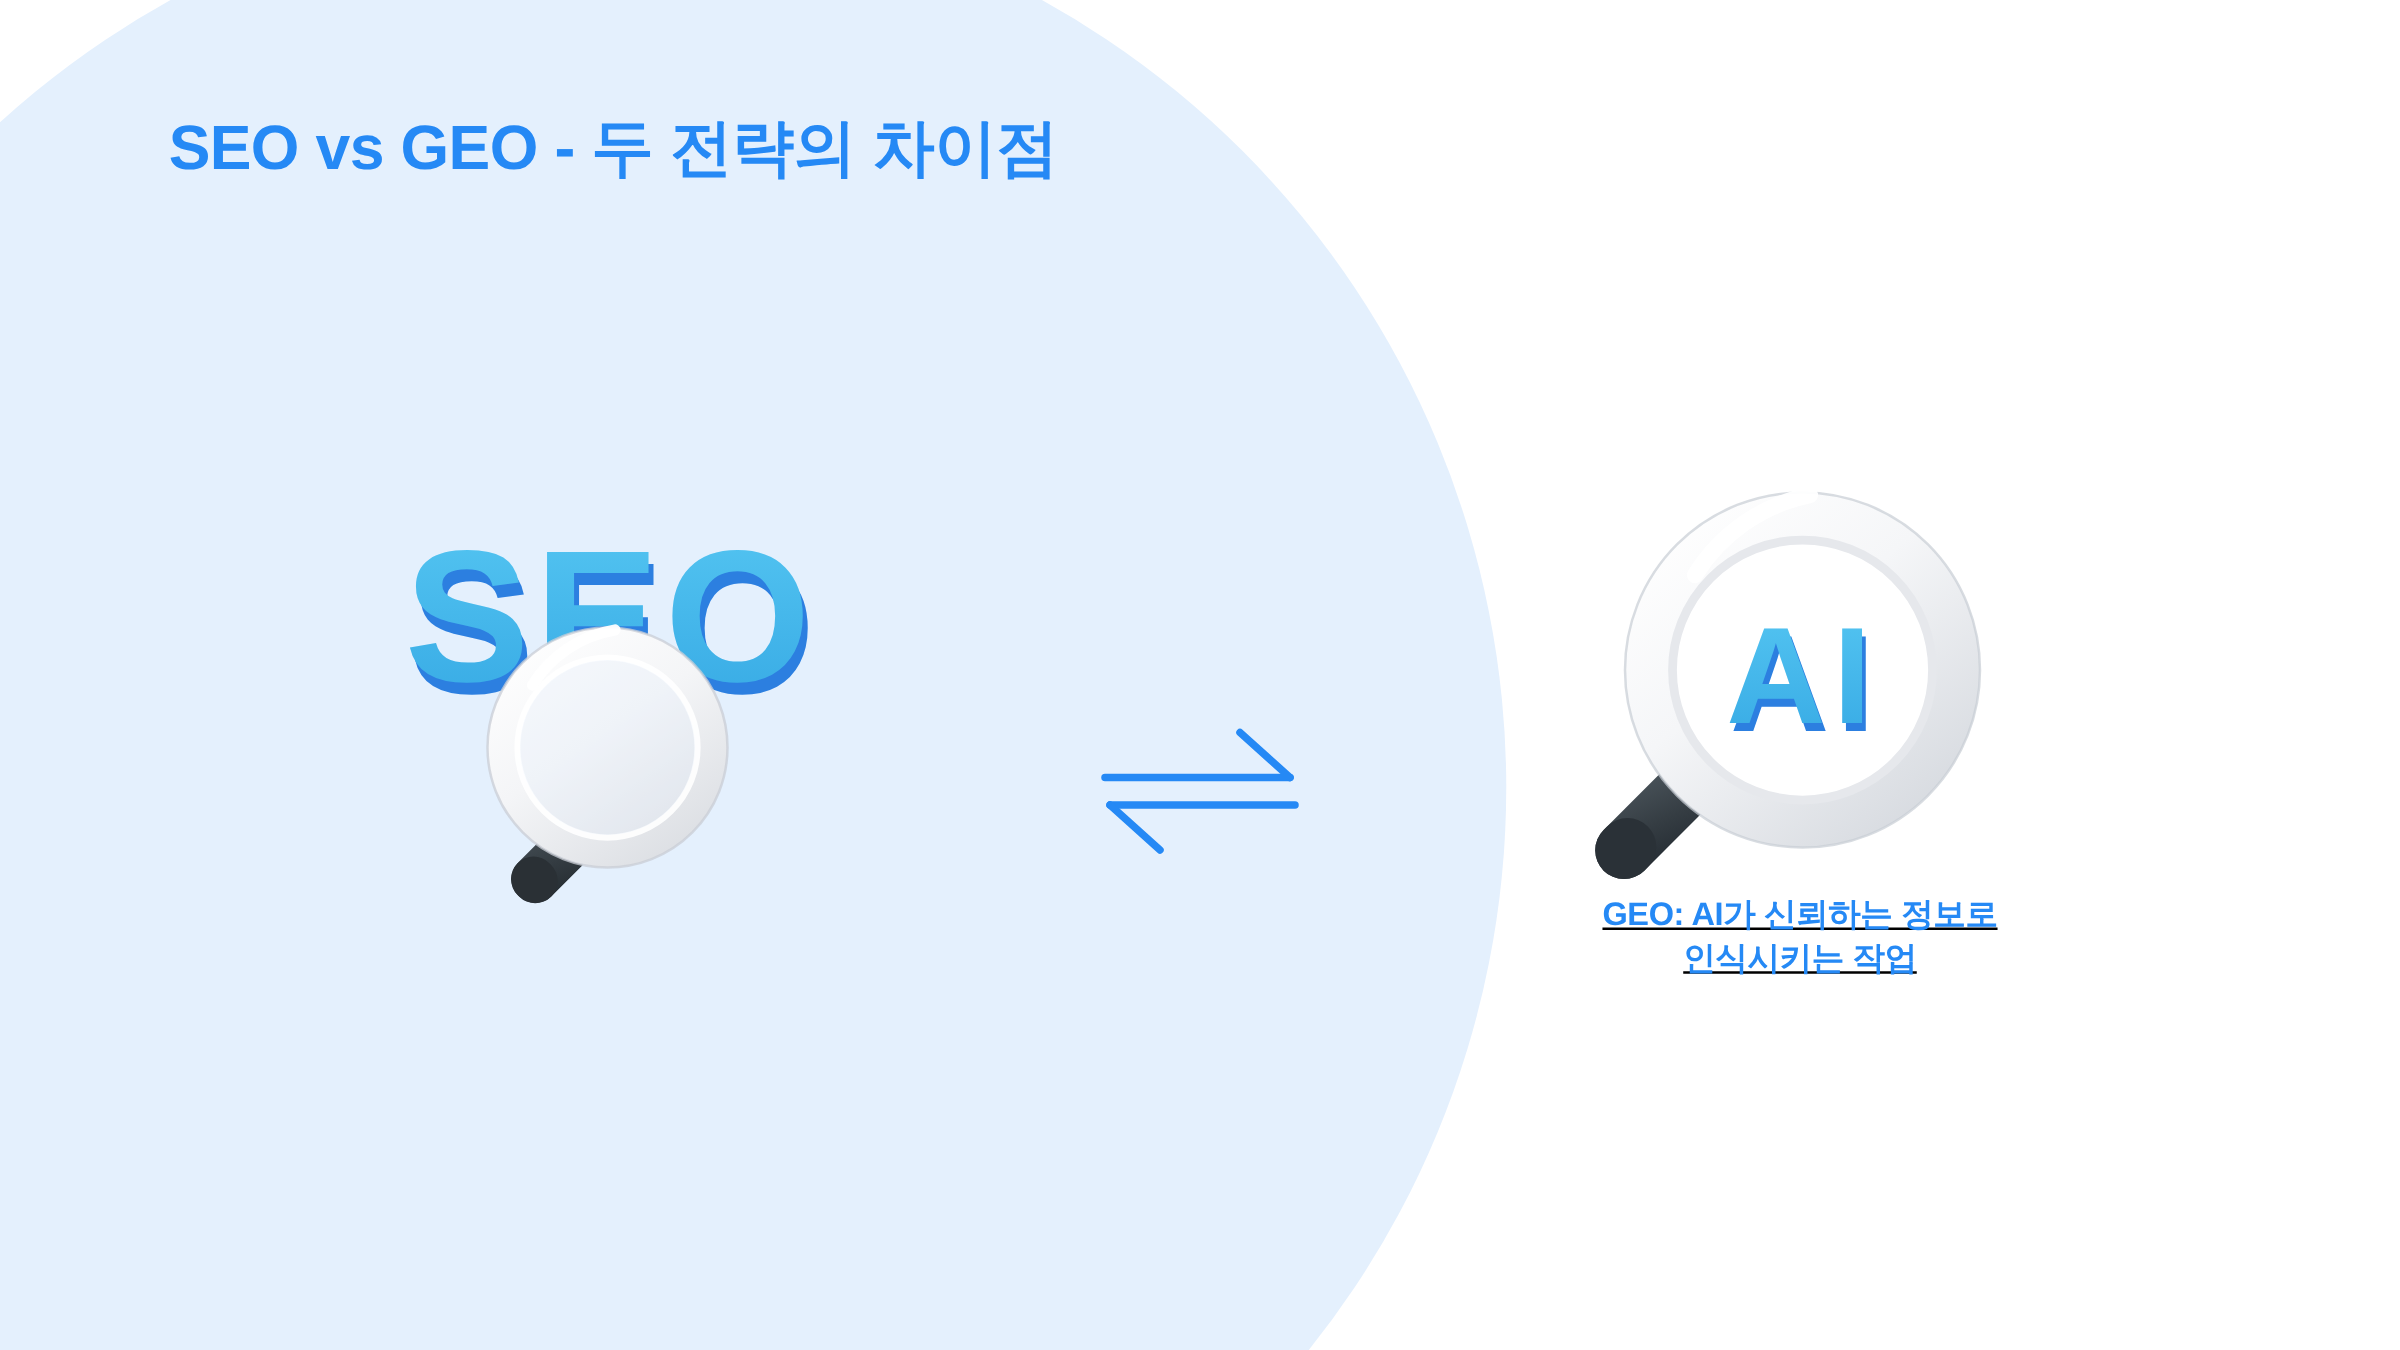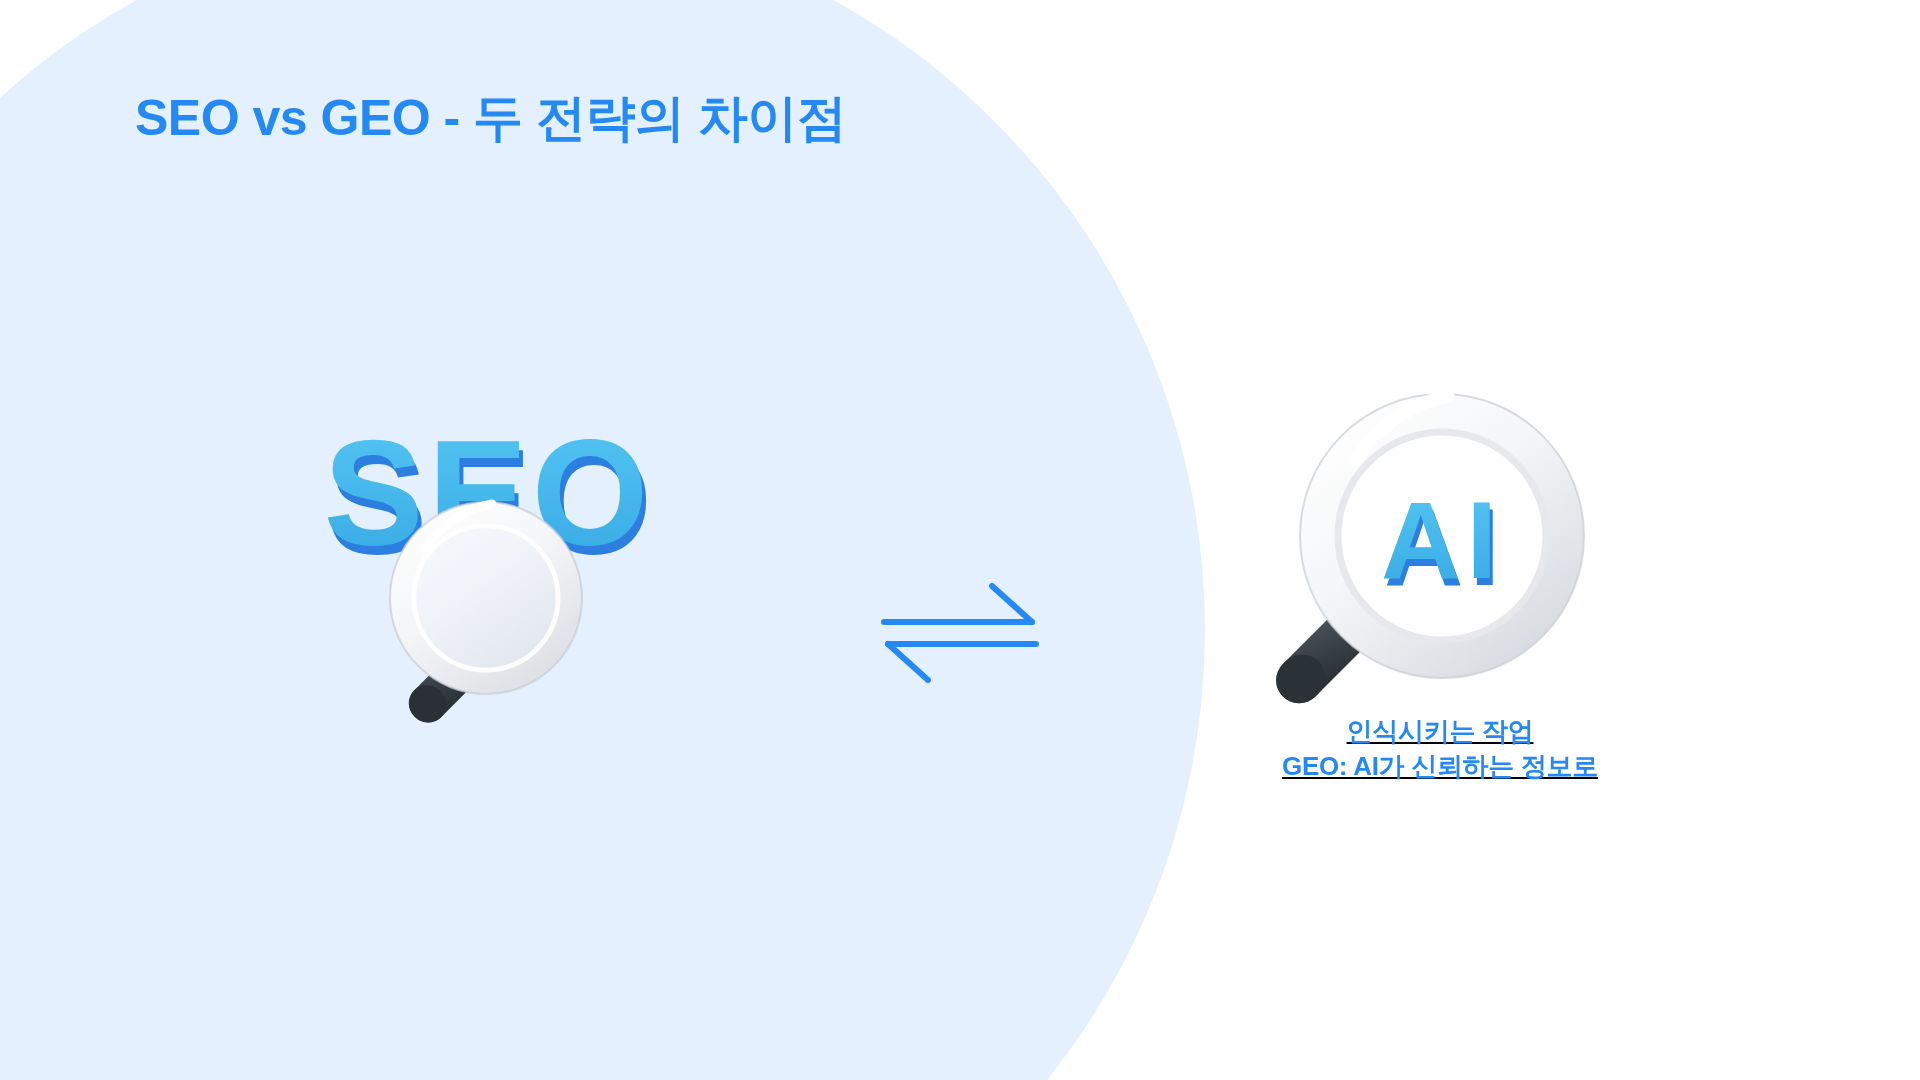--- a/index.html
+++ b/index.html
@@ -186,18 +186,18 @@
         </g>
 
         <g>
           <text x="262" y="238" text-anchor="middle" font-family="'Liberation Sans','DejaVu Sans',sans-serif" font-size="110" font-weight="bold" letter-spacing="6" fill="#2c7fe0" transform="translate(3,7)">AI</text>
           <text x="262" y="238" text-anchor="middle" font-family="'Liberation Sans','DejaVu Sans',sans-serif" font-size="110" font-weight="bold" letter-spacing="6" fill="url(#aiLetGrad)">AI</text>
         </g>
       </svg>
     </div>
 
     <div class="caption">
+      <span class="ln">GEO: AI가 신뢰하는 정보로</span>
       <span class="ln">인식시키는 작업</span>
-      <span class="ln">GEO: AI가 신뢰하는 정보로</span>
     </div>
   </div>
 
 </div>
 
 </body></html>

